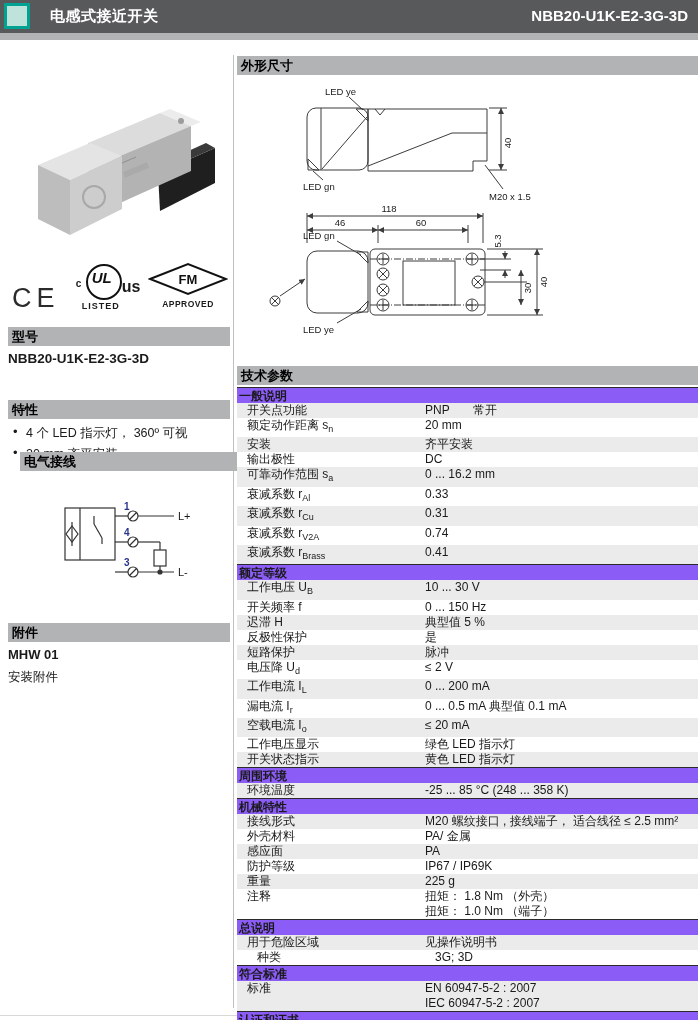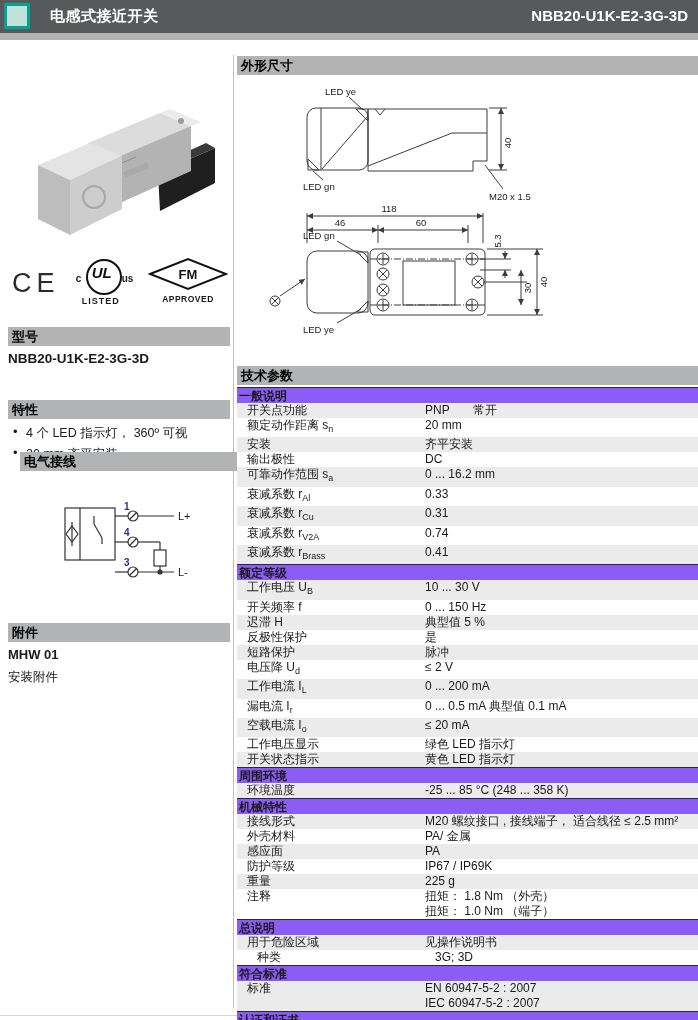--- a/index.html
+++ b/index.html
@@ -18,27 +18,27 @@
   .bottomline{position:absolute;left:0;top:1015px;width:698px;height:1px;background:#d8d8d8;}
 
   
   .leftcol{position:absolute;left:8px;top:55px;width:222px;height:960px;}
   .rightcol{position:absolute;left:237px;top:55px;width:461px;height:960px;}
 
   .secbar{background:#b1b3b4;color:#000;font-weight:bold;font-size:13px;height:16px;line-height:16px;padding:2px 0 1px 4px;}
 
   
   .photo{position:absolute;left:0;top:0;width:222px;height:190px;}
-  .logos{position:absolute;left:0;top:197px;width:222px;height:62px;display:flex;align-items:center;justify-content:space-between;}
+  .logos{position:absolute;left:0;top:197px;width:222px;height:62px;display:flex;align-items:flex-end;justify-content:space-between;}
   .ce-mark{font-size:27px;letter-spacing:5px;color:#2b2b2b;font-weight:400;margin-left:4px;}
   .ul-mark{position:relative;width:72px;height:52px;}
   .ul-circle{position:absolute;left:18px;top:2px;width:32px;height:32px;border:2.5px solid #111;border-radius:50%;}
   .ul-letters{position:absolute;left:24px;top:7px;font-weight:bold;font-size:15px;font-style:italic;color:#111;}
   .ul-c{position:absolute;left:8px;top:16px;font-weight:bold;font-size:10px;}
-  .ul-us{position:absolute;left:54px;top:16px;font-weight:bold;font-size:10px;}
+  .ul-us{position:absolute;left:54px;top:16px;font-weight:bold;font-size:16px;}
   .ul-listed{position:absolute;left:14px;top:39px;font-weight:bold;font-size:9px;letter-spacing:1px;}
   .fm-mark{position:relative;width:80px;height:52px;margin-right:2px;}
   .fm-text{position:absolute;left:0;top:37px;width:80px;text-align:center;font-weight:bold;font-size:8.5px;letter-spacing:.5px;}
   .model-bar{position:absolute;left:0;top:272px;width:218px;}
   .model-name{position:absolute;left:0;top:296px;font-weight:bold;font-size:13.5px;}
   .feat-bar{position:absolute;left:0;top:345px;width:218px;}
   .feat-list{position:absolute;left:0;top:368px;width:222px;margin:0;padding:0;list-style:none;font-size:12.5px;}
   .feat-list li{position:relative;padding:2px 0 2px 18px;}
   .feat-list li:before{content:"•";position:absolute;left:5px;top:1px;font-size:13px;}
   .conn-bar{position:absolute;left:0;top:397px;width:218px;margin-left:12px;}

